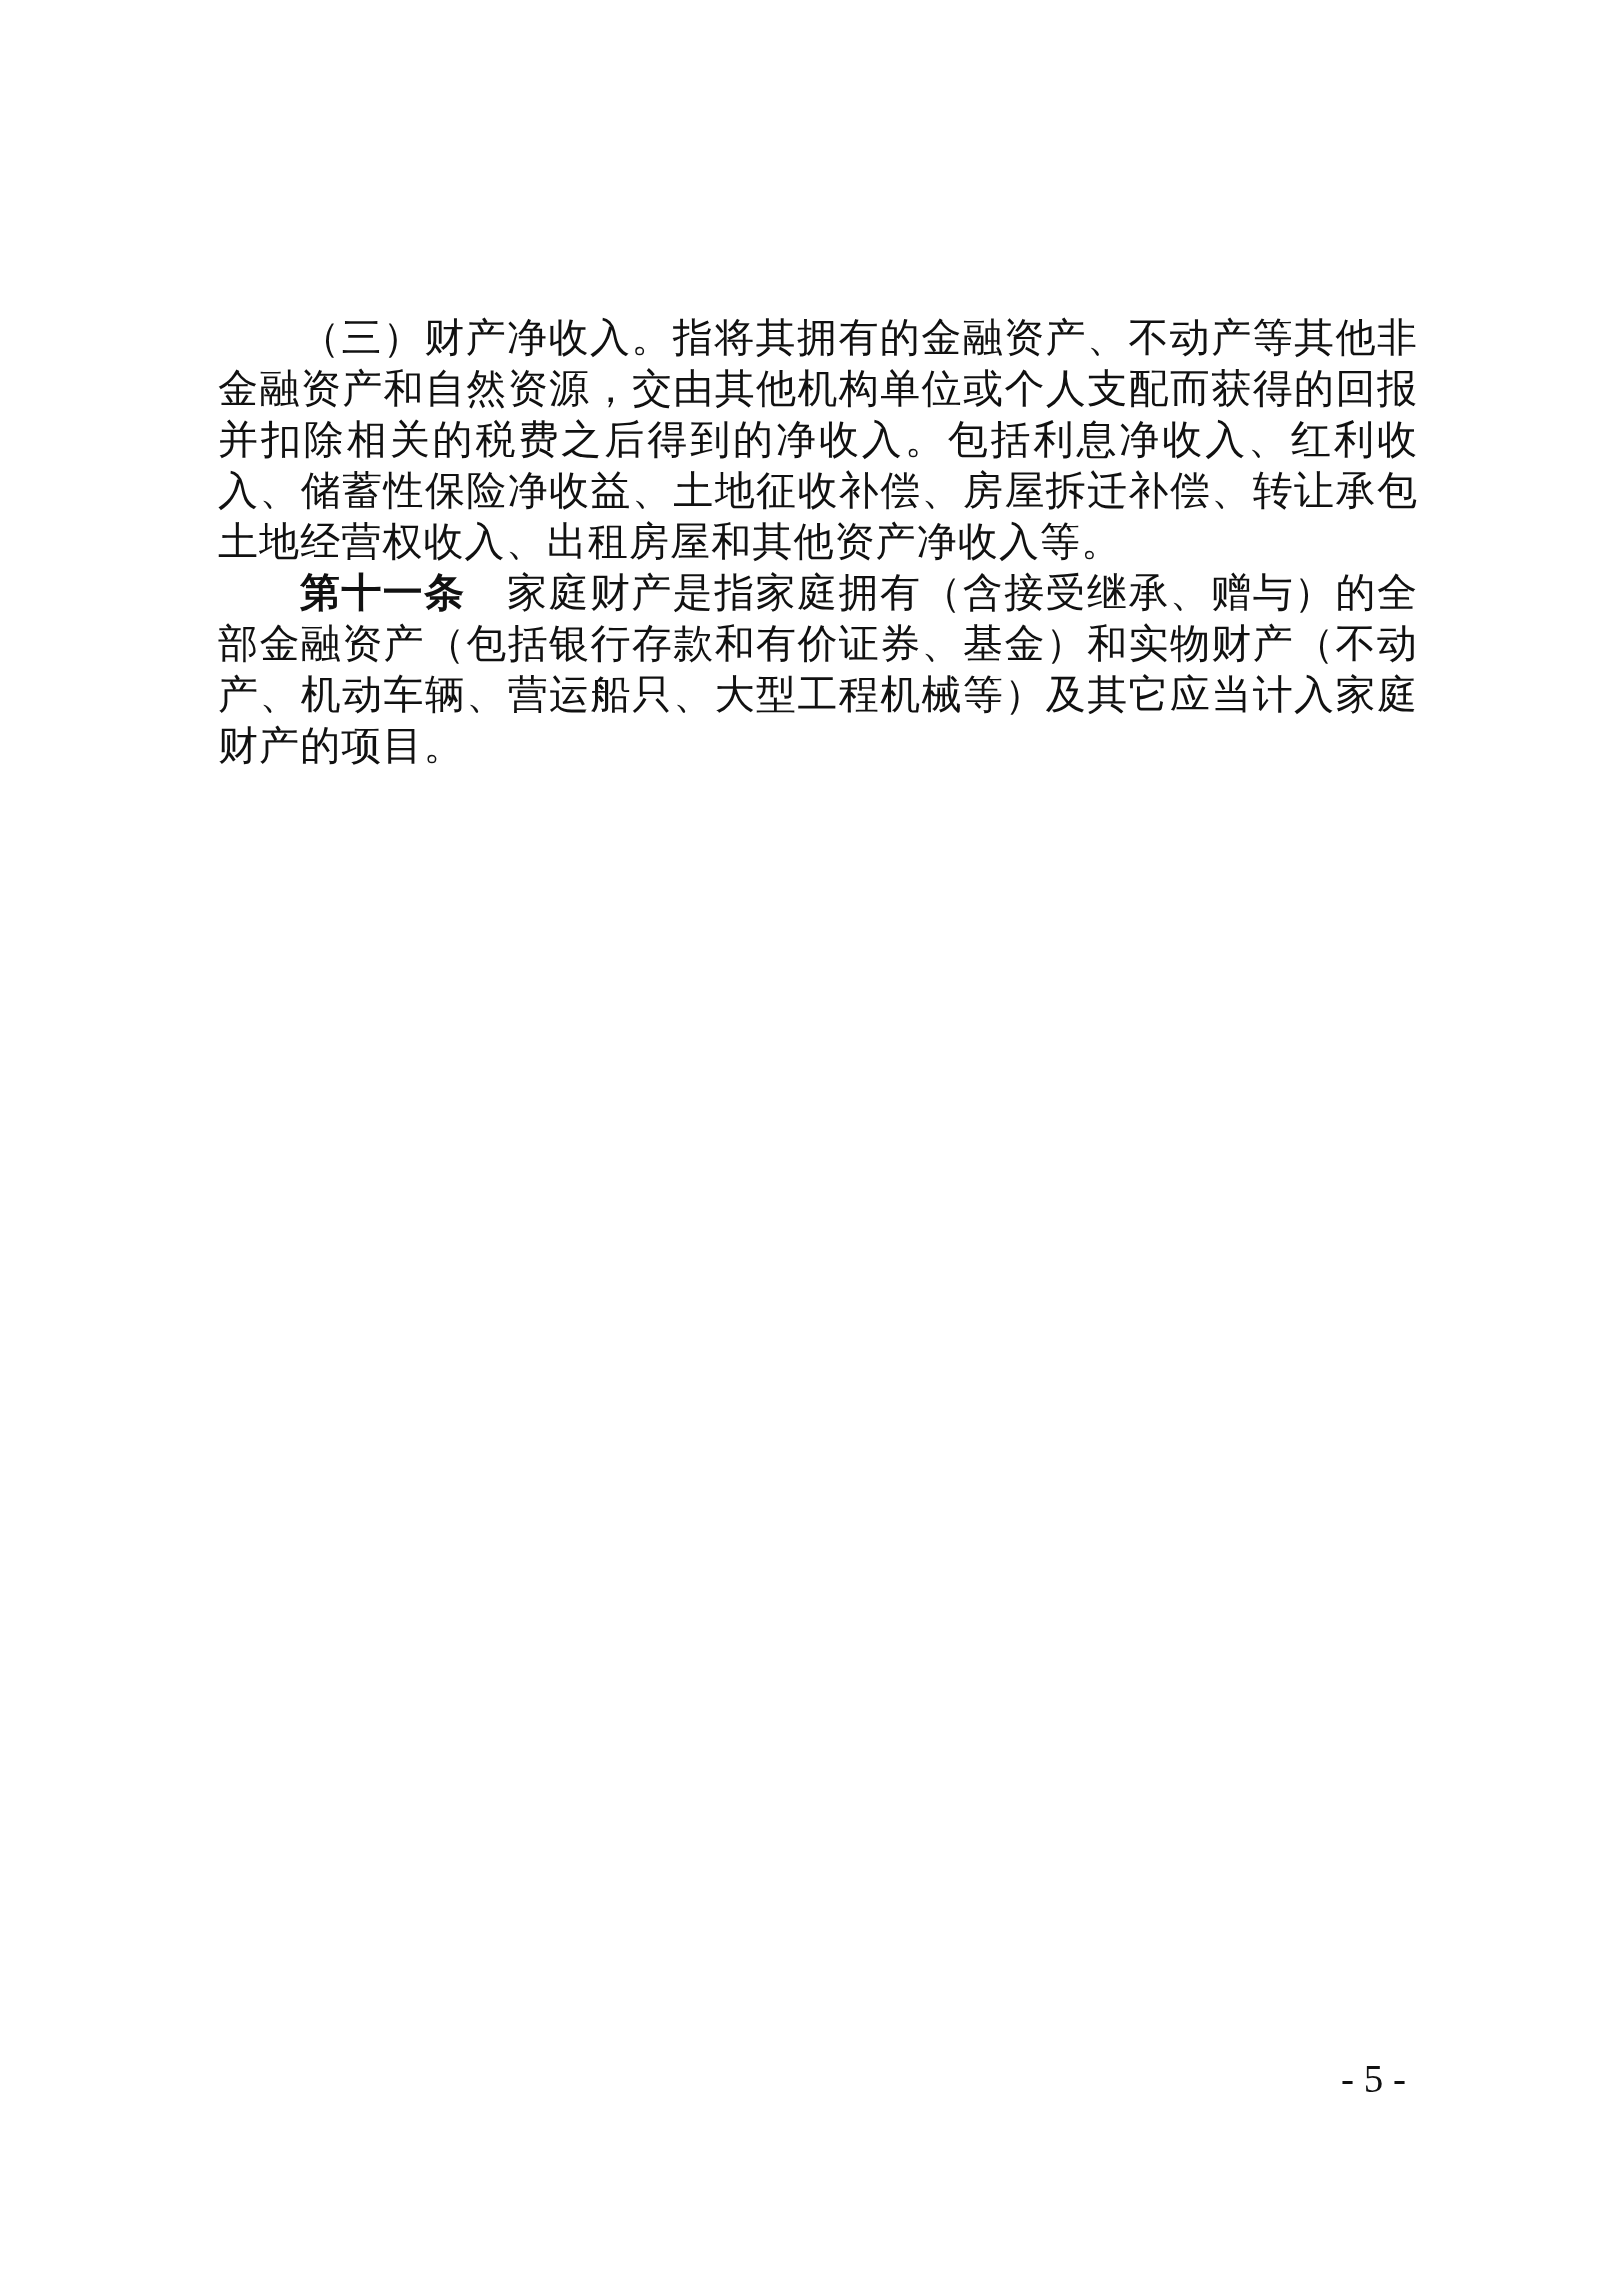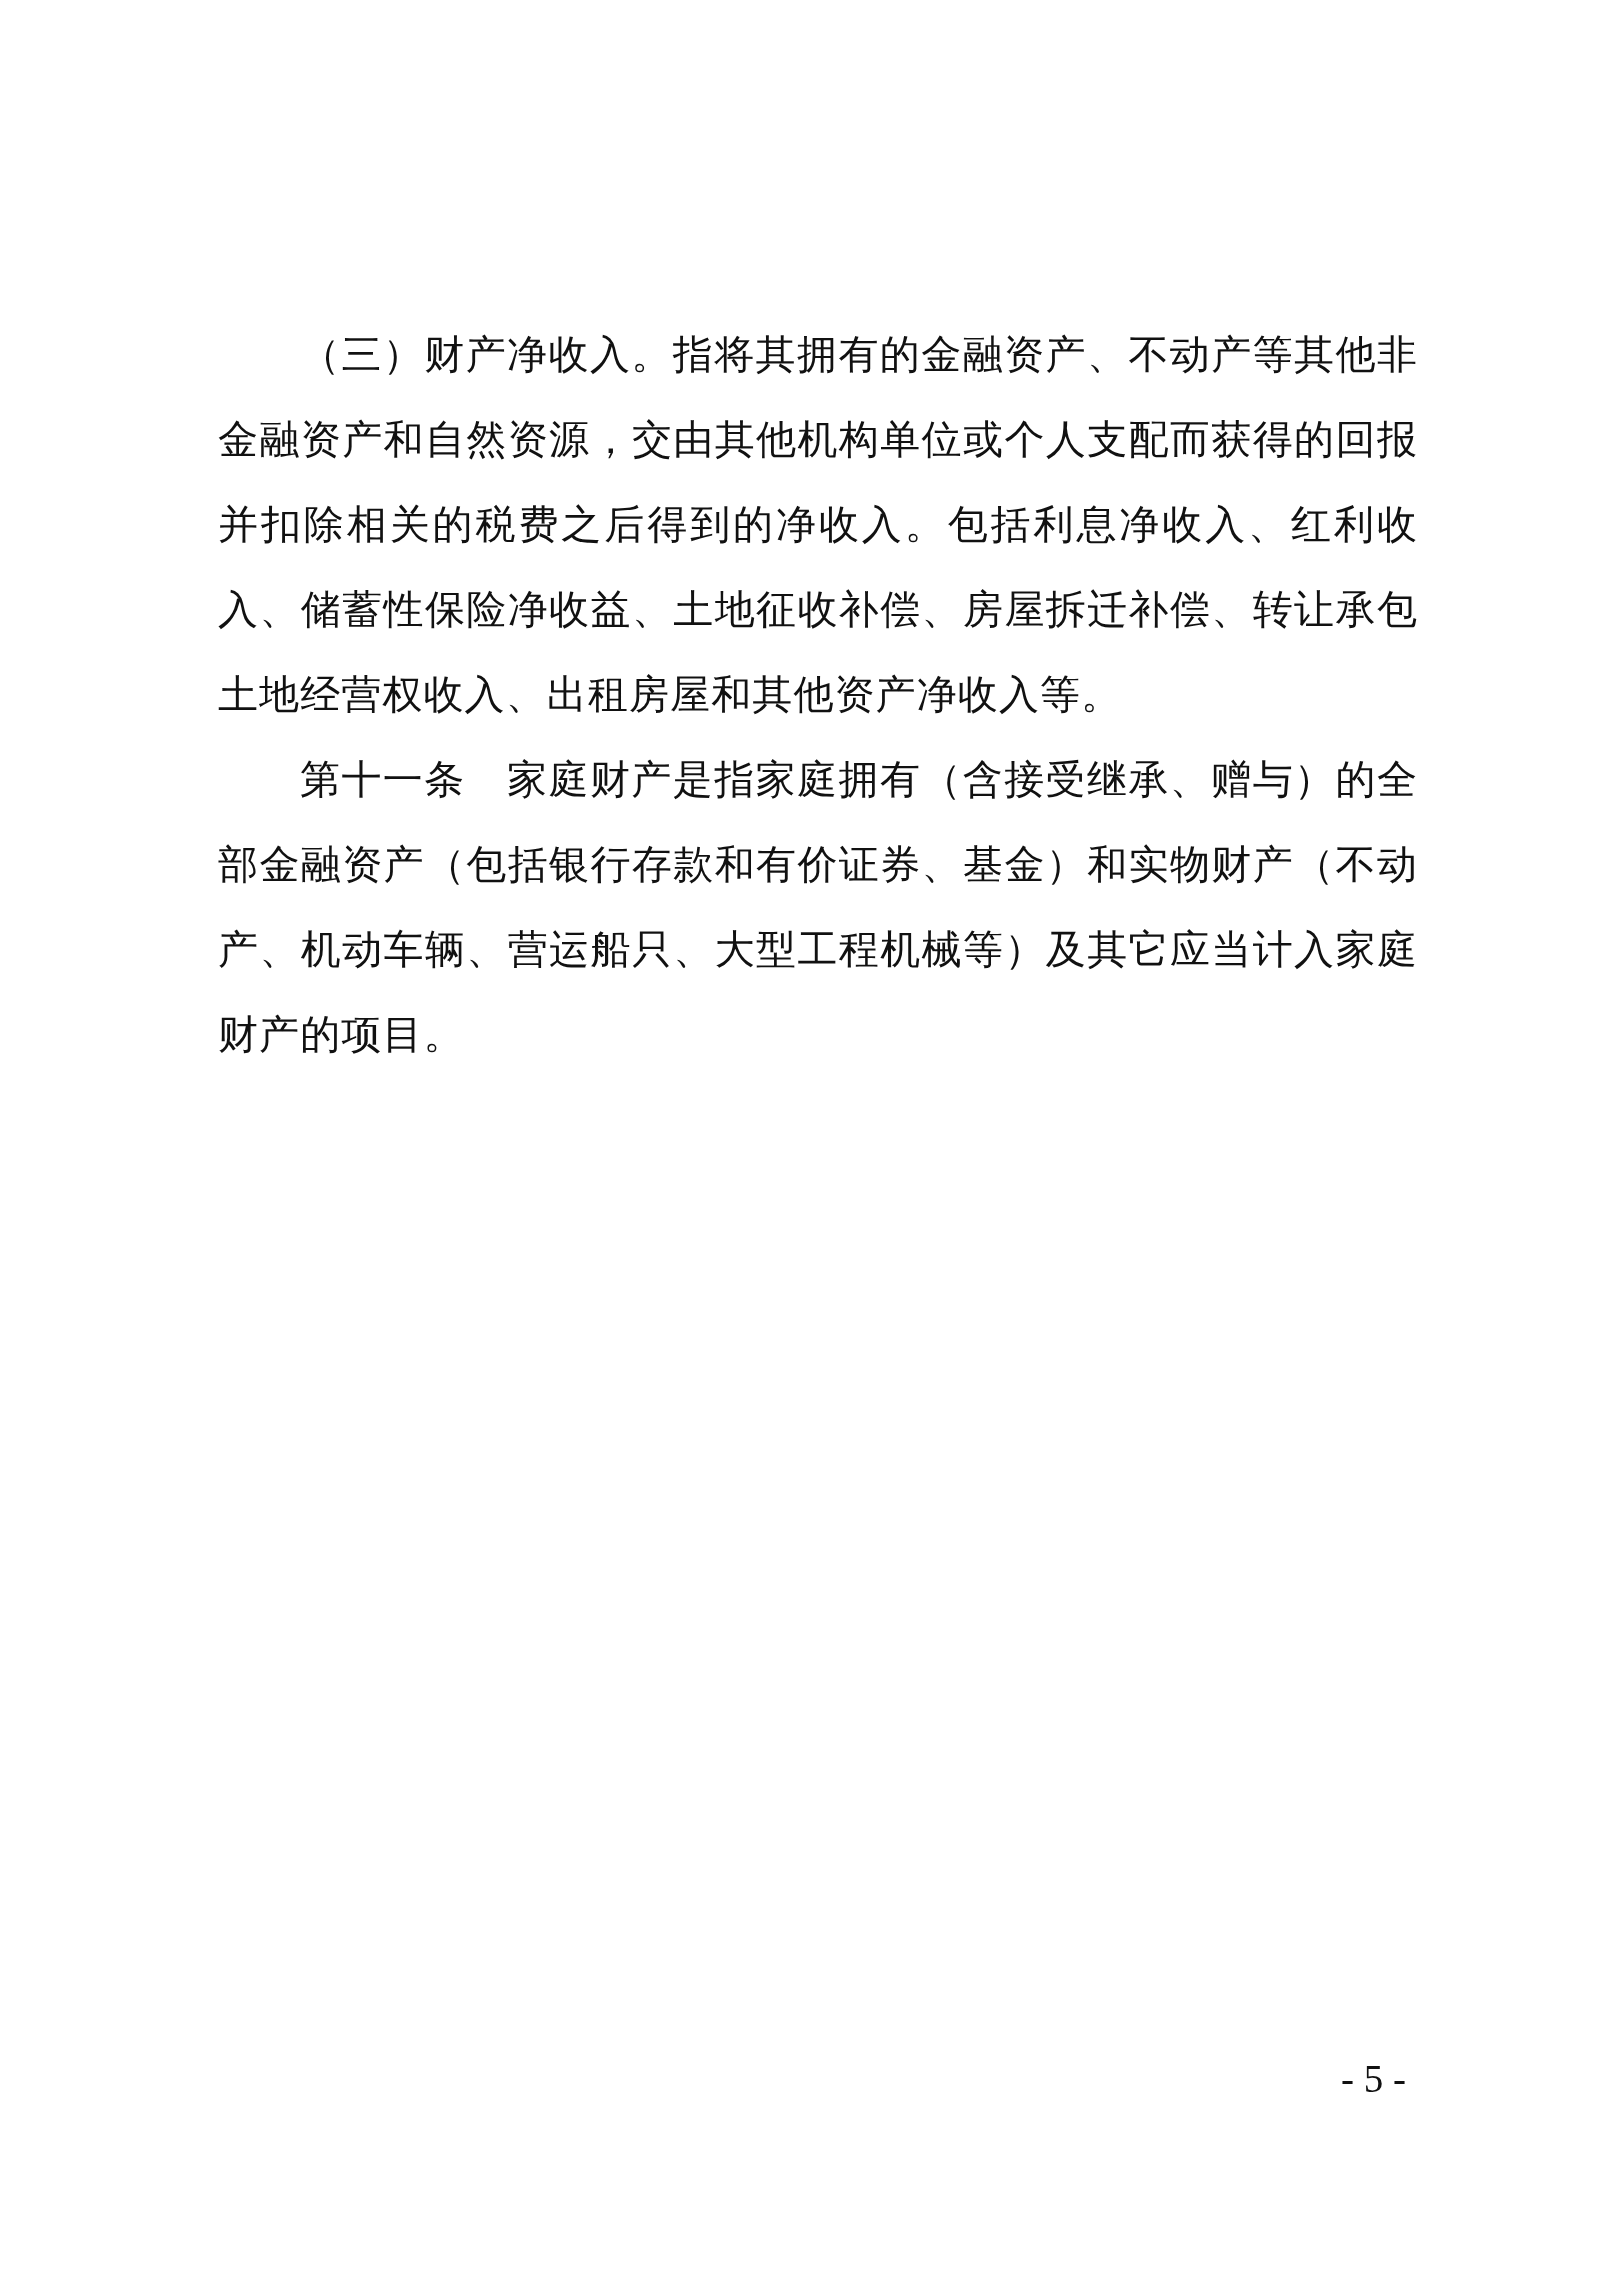--- a/index.html
+++ b/index.html
@@ -4,34 +4,34 @@
   <style>
     html, body { margin: 0; padding: 0; background: #ffffff; }
     body { width: 1621px; height: 2293px; position: relative; overflow: hidden; }
     .page {
       position: absolute;
       left: 218px;
       top: 312px;
       width: 1200px;
       font-family: "DejaVu Serif", "Liberation Serif", serif;
       font-size: 40px;
-      line-height: 85px;
+      line-height: 51px;
       color: #111111;
       letter-spacing: 1.1px;
     }
     .para {
       margin: 0;
       text-align: justify;
       text-align-last: left;
       text-indent: 82px;
       word-break: break-all;
     }
     .para .bold {
       font-family: "DejaVu Sans", "Liberation Sans", sans-serif;
-      font-weight: normal;
+      font-weight: bold;
     }
     .page-number {
       position: absolute;
       left: 1341px;
       top: 2056px;
       font-family: "Liberation Serif", "DejaVu Serif", serif;
       font-size: 39px;
       color: #111111;
     }
   </style>

